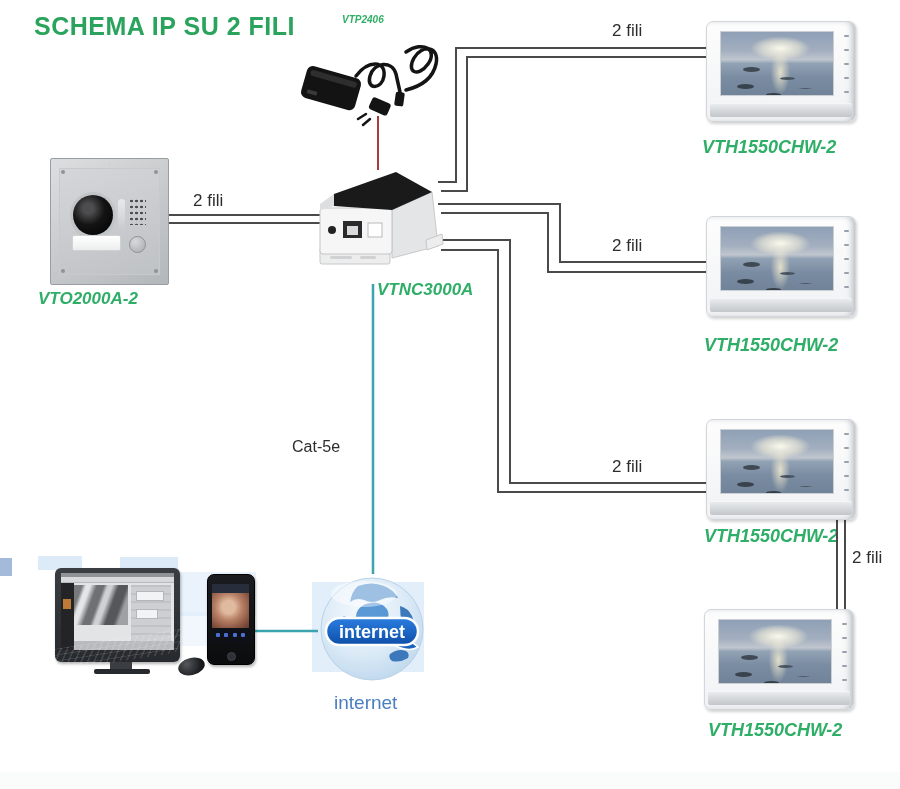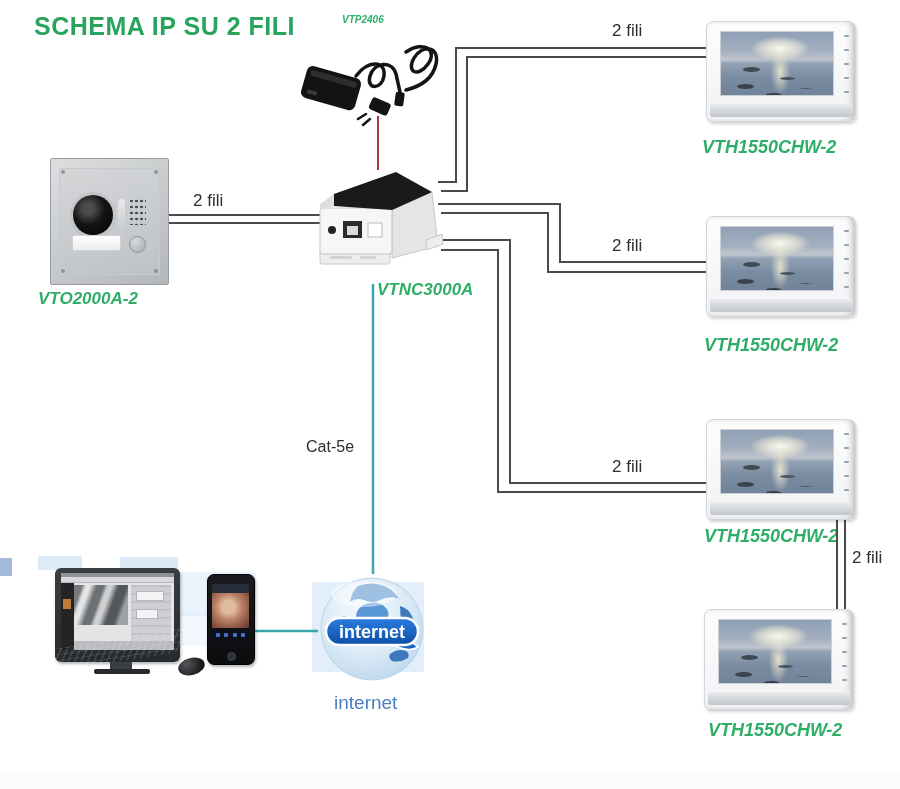--- a/index.html
+++ b/index.html
@@ -270,21 +270,21 @@
     <div class="bar"></div>
   </div>
   <div class="abs dev-label" style="left:708px;top:720px;">VTH1550CHW-2</div>
 
   <div class="abs wire-label" style="left:193px;top:191px;">2 fili</div>
   <div class="abs wire-label" style="left:612px;top:21px;">2 fili</div>
   <div class="abs wire-label" style="left:612px;top:236px;">2 fili</div>
   <div class="abs wire-label" style="left:612px;top:457px;">2 fili</div>
   <div class="abs wire-label" style="left:852px;top:548px;">2 fili</div>
 
-  <div class="abs cat-label" style="left:306px;top:438px;">Cat-5e</div>
+  <div class="abs cat-label" style="left:292px;top:438px;">Cat-5e</div>
 
   <div class="abs" id="pc">
     <div class="bezel">
       <div class="scr">
         <div class="tb1"></div>
         <div class="tb2"></div>
         <div class="side">
             <div class="chip"></div>
           </div>
         <div class="cam"></div>

